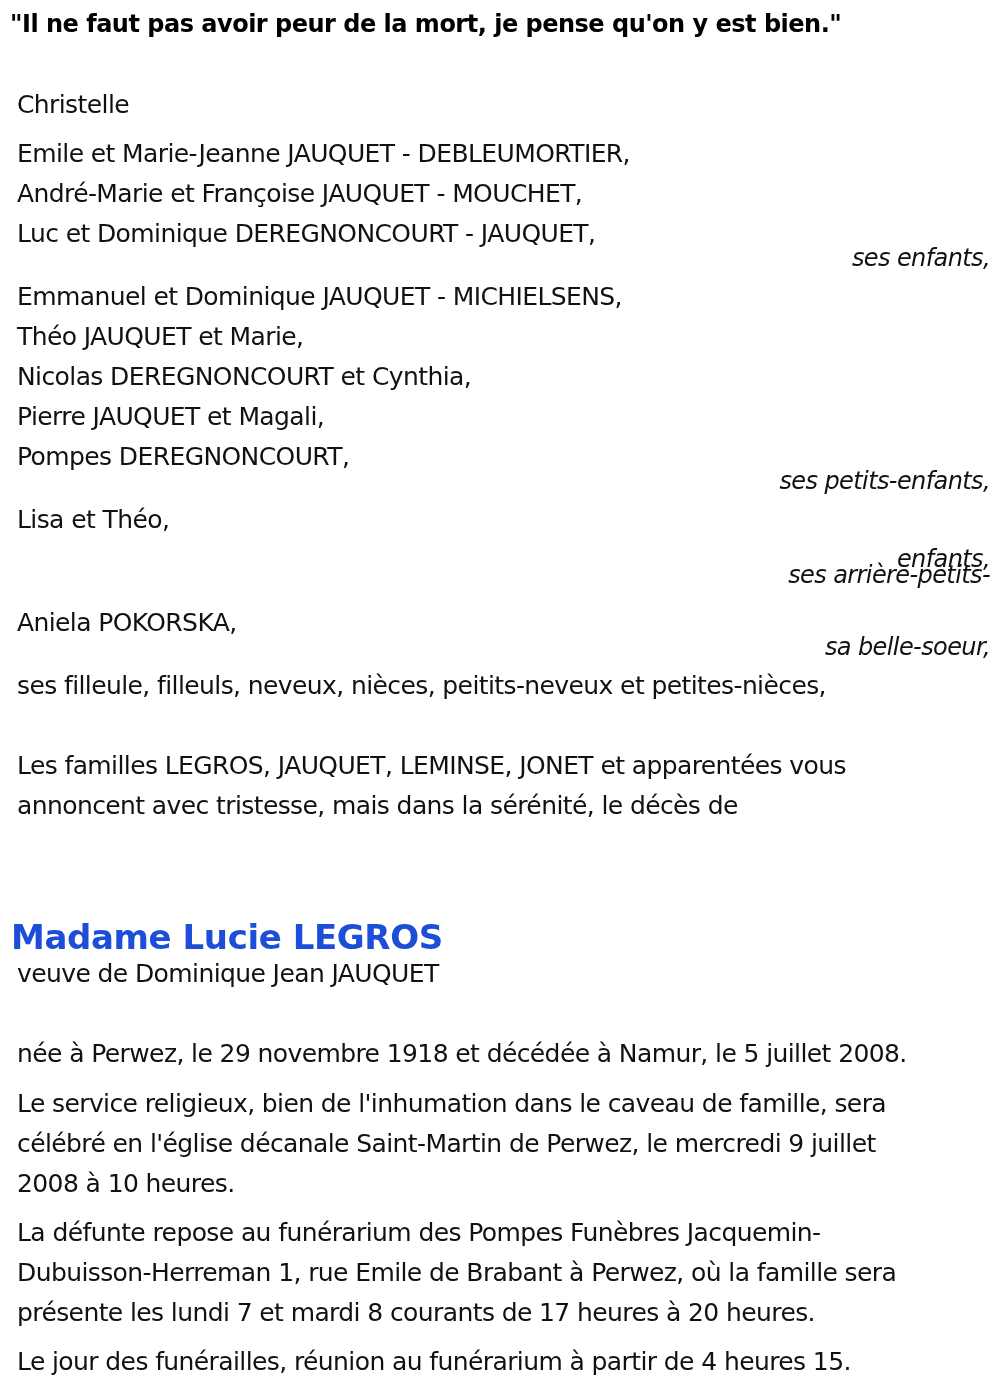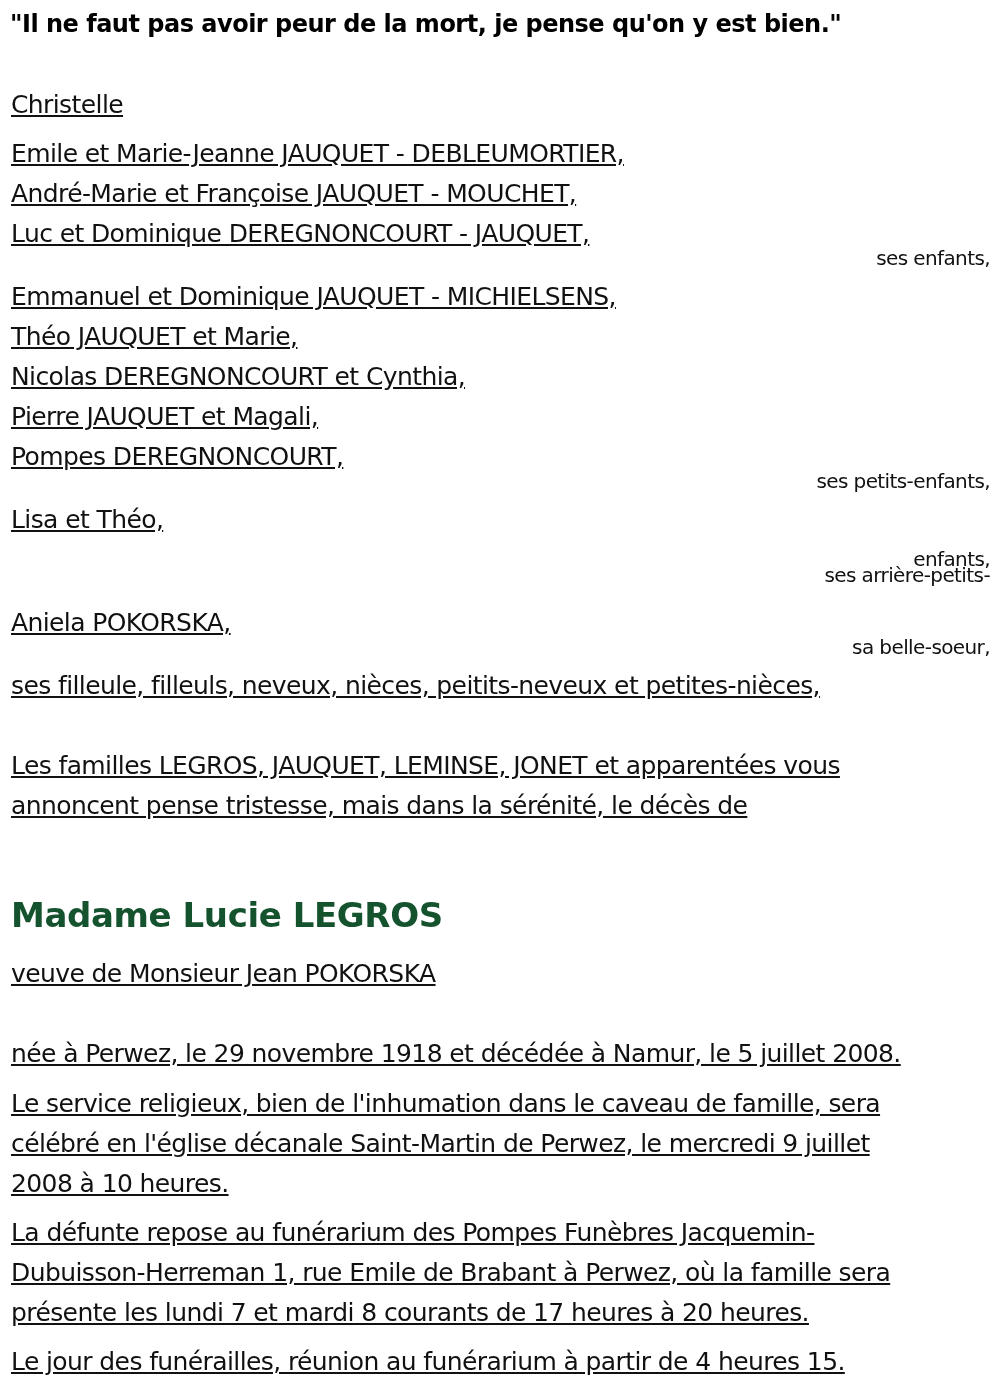--- a/index.html
+++ b/index.html
@@ -25,40 +25,40 @@
       top: 10px;
       left: 10px;
       font-weight: bold;
       font-size: 24px;
       letter-spacing: -0.5px;
       color: #000;
       white-space: nowrap;
     }
     .line {
       position: absolute;
-      left: 11px;
+      left: 17px;
       white-space: nowrap;
       line-height: 30px;
-      text-decoration: underline;
     }
     .role {
       position: absolute;
       right: 10px;
+      font-style: italic;
       white-space: nowrap;
       line-height: 30px;
-      font-size: 20px;
+      font-size: 24px;
     }
     .name-title {
       position: absolute;
       left: 11px;
-      top: 895px;
+      top: 917px;
       font-weight: bold;
       font-size: 34px;
       letter-spacing: -0.4px;
-      color: #14532d;
+      color: #1d4ed8;
       white-space: nowrap;
     }
   </style>
 </head>
 <body>
 
 <div class="page">
 
   <div class="quote">"Il ne faut pas avoir peur de la mort, je pense qu'on y est bien."</div>
 
@@ -79,25 +79,25 @@
   <div class="line" style="top:505px">Lisa et Théo,</div>
   <div class="role" style="top:560px">ses arrière-petits-</div>
   <div class="role" style="top:544px">enfants,</div>
 
   <div class="line" style="top:608px">Aniela POKORSKA,</div>
   <div class="role" style="top:632px">sa belle-soeur,</div>
 
   <div class="line" style="top:671px">ses filleule, filleuls, neveux, nièces, peitits-neveux et petites-nièces,</div>
 
   <div class="line" style="top:751px">Les familles LEGROS, JAUQUET, LEMINSE, JONET et apparentées vous</div>
-  <div class="line" style="top:791px">annoncent pense tristesse, mais dans la sérénité, le décès de</div>
+  <div class="line" style="top:791px">annoncent avec tristesse, mais dans la sérénité, le décès de</div>
 
   <div class="name-title">Madame Lucie LEGROS</div>
 
-  <div class="line" style="top:959px">veuve de Monsieur Jean POKORSKA</div>
+  <div class="line" style="top:959px">veuve de Dominique Jean JAUQUET</div>
 
   <div class="line" style="top:1039px">née à Perwez, le 29 novembre 1918 et décédée à Namur, le 5 juillet 2008.</div>
 
   <div class="line" style="top:1089px">Le service religieux, bien de l'inhumation dans le caveau de famille, sera</div>
   <div class="line" style="top:1129px">célébré en l'église décanale Saint-Martin de Perwez, le mercredi 9 juillet</div>
   <div class="line" style="top:1169px">2008 à 10 heures.</div>
 
   <div class="line" style="top:1218px">La défunte repose au funérarium des Pompes Funèbres Jacquemin-</div>
   <div class="line" style="top:1258px">Dubuisson-Herreman 1, rue Emile de Brabant à Perwez, où la famille sera</div>
   <div class="line" style="top:1298px">présente les lundi 7 et mardi 8 courants de 17 heures à 20 heures.</div>

